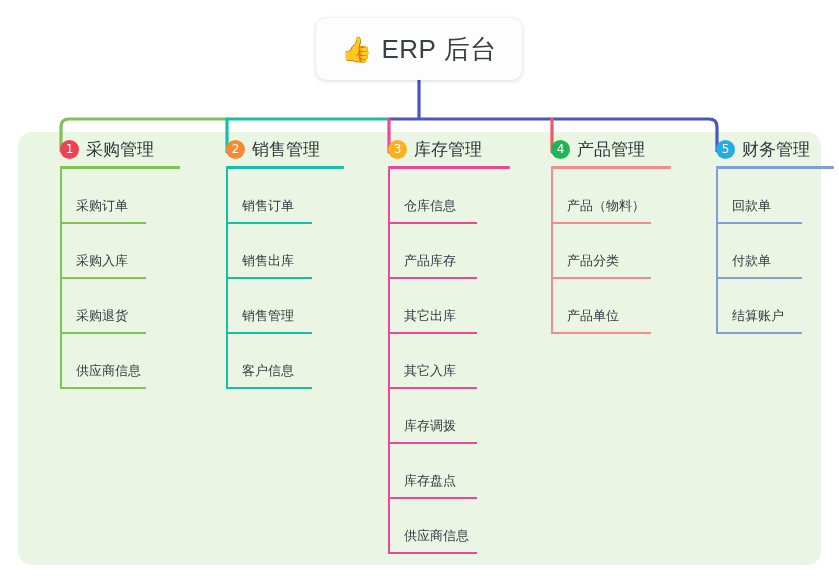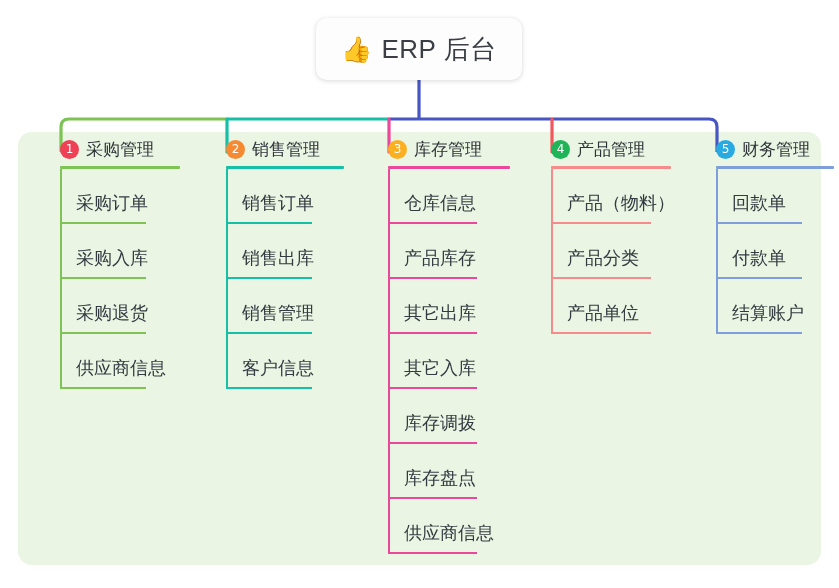--- a/index.html
+++ b/index.html
@@ -128,21 +128,21 @@
   }
   .item {
     position: relative;
     height: 55px;
     box-sizing: border-box;
   }
   .item-label {
     position: absolute;
     left: 36px;
     bottom: 9px;
-    font-size: 18px;
+    font-size: 13px;
     color: #333a40;
     white-space: nowrap;
   }
   .item-rule {
     position: absolute;
     left: 20px;
     bottom: 0;
     height: 1.6px;
   }
 </style>

